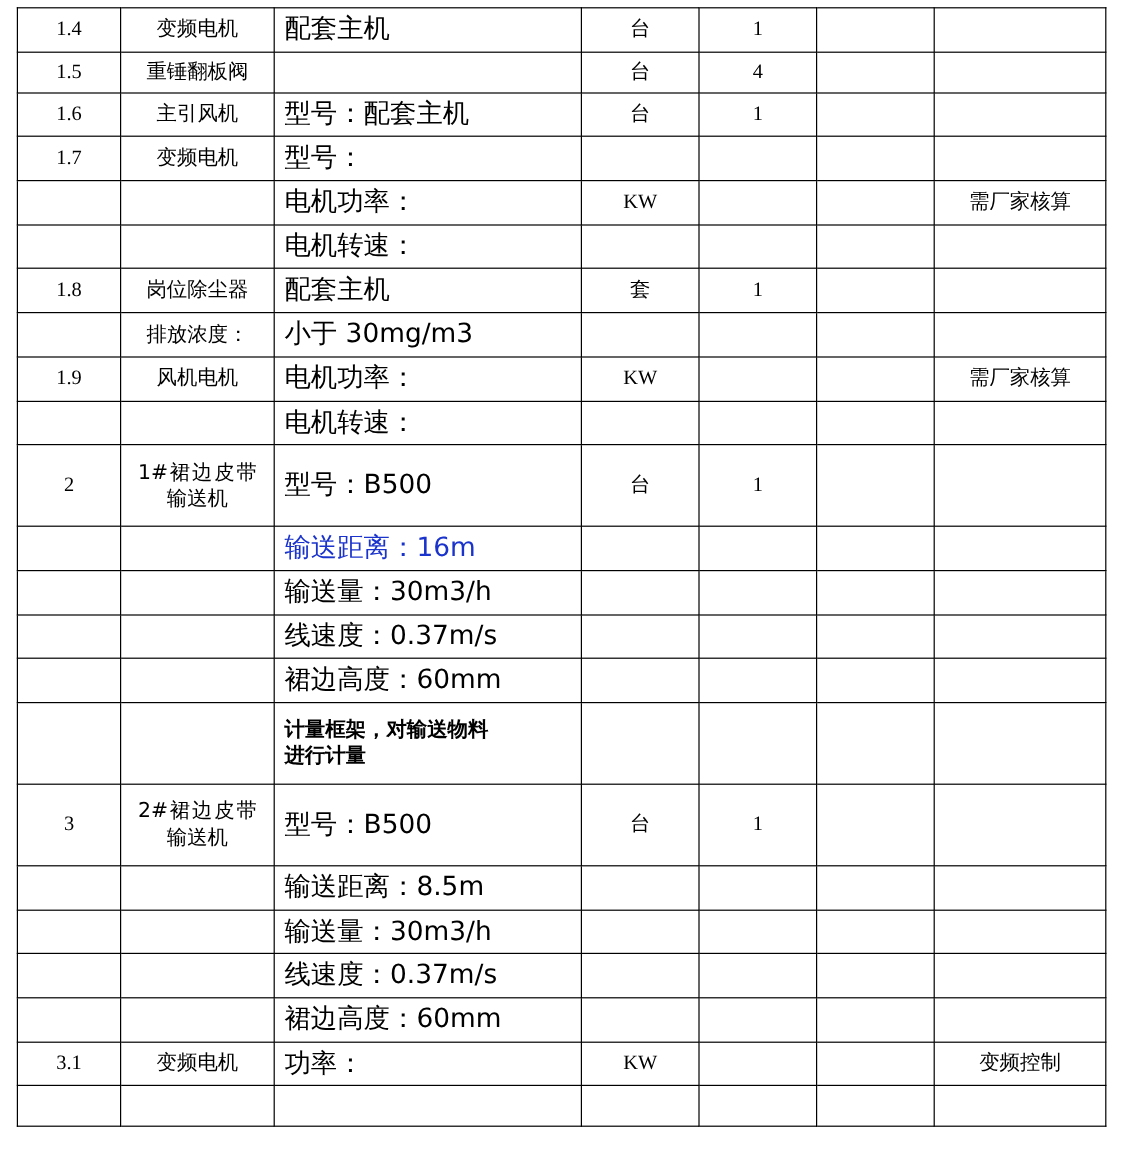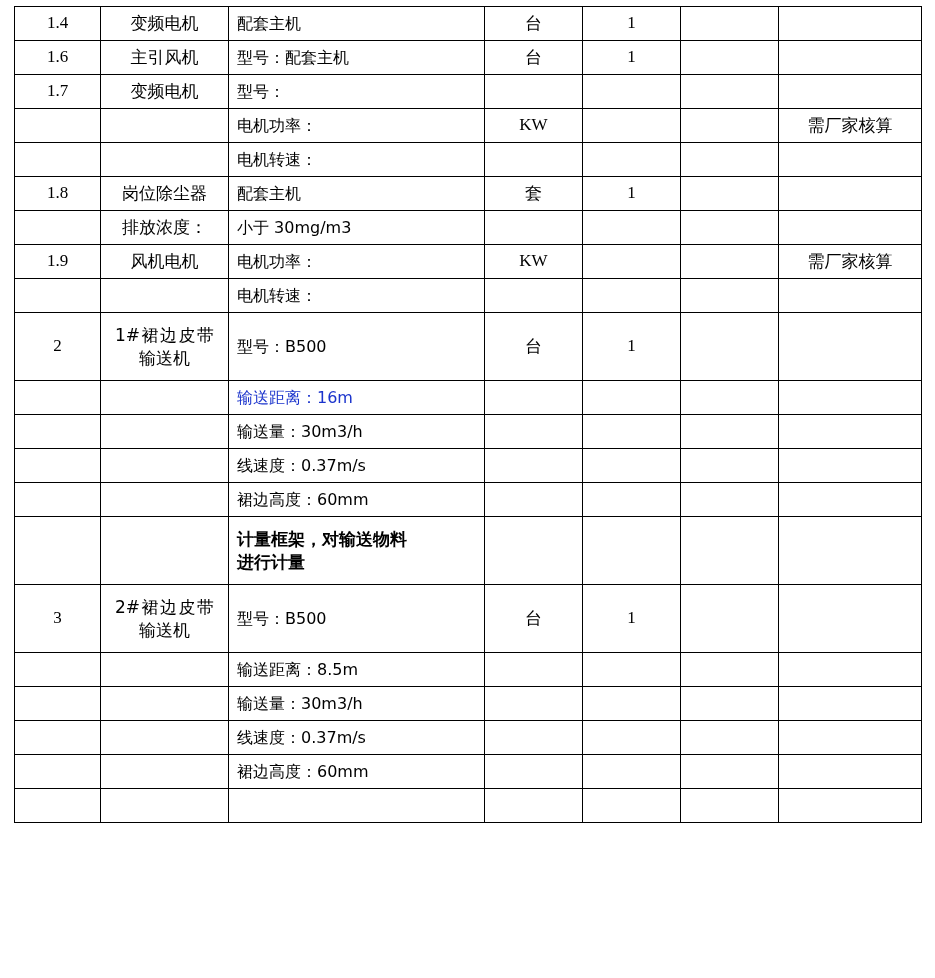--- a/index.html
+++ b/index.html
@@ -44,21 +44,21 @@
   .c-name { width: 128px; text-align: center; }
   .c-spec { width: 256px; text-align: left; }
   .c-unit { width: 98px;  text-align: center; }
   .c-qty  { width: 98px;  text-align: center; }
   .c-blank{ width: 98px;  text-align: center; }
   .c-note { width: 143px; text-align: center; }
 
   .cjk { font-family: "DejaVu Sans", "Liberation Sans", sans-serif; font-size: 17px; }
   .lat { font-family: "Liberation Serif", serif; }
 
-  .mix { font-family: "DejaVu Sans", sans-serif; font-size: 16px; }
+  .mix { font-family: "DejaVu Sans", sans-serif; font-size: 22px; }
 
   .center { text-align: center; }
   .left { text-align: left; }
 
   .two-line {
     line-height: 1.3;
     text-align: center;
   }
   .justify-name {
     display: block;
@@ -108,20 +108,43 @@
             <div class="cell center lat">1</div>
           </td>
         <td class="c-blank">
             <div class="cell center"></div>
           </td>
         <td class="c-note">
             <div class="cell center cjk"></div>
           </td>
       </tr>
 
+      <tr>
+        <td class="c-no">
+            <div class="cell center lat">1.5</div>
+          </td>
+        <td class="c-name">
+            <div class="cell center cjk">重锤翻板阀</div>
+          </td>
+        <td class="c-spec">
+            <div class="cell left mix"></div>
+          </td>
+        <td class="c-unit">
+            <div class="cell center cjk">台</div>
+          </td>
+        <td class="c-qty">
+            <div class="cell center lat">4</div>
+          </td>
+        <td class="c-blank">
+            <div class="cell center"></div>
+          </td>
+        <td class="c-note">
+            <div class="cell center cjk"></div>
+          </td>
+      </tr>
 
       <tr>
         <td class="c-no">
             <div class="cell center lat">1.6</div>
           </td>
         <td class="c-name">
             <div class="cell center cjk">主引风机</div>
           </td>
         <td class="c-spec">
             <div class="cell left mix">型号：配套主机</div>
@@ -575,20 +598,43 @@
             <div class="cell center lat"></div>
           </td>
         <td class="c-blank">
             <div class="cell center"></div>
           </td>
         <td class="c-note">
             <div class="cell center cjk"></div>
           </td>
       </tr>
 
+      <tr>
+        <td class="c-no">
+            <div class="cell center lat">3.1</div>
+          </td>
+        <td class="c-name">
+            <div class="cell center cjk">变频电机</div>
+          </td>
+        <td class="c-spec">
+            <div class="cell left mix">功率：</div>
+          </td>
+        <td class="c-unit">
+            <div class="cell center lat">KW</div>
+          </td>
+        <td class="c-qty">
+            <div class="cell center lat"></div>
+          </td>
+        <td class="c-blank">
+            <div class="cell center"></div>
+          </td>
+        <td class="c-note">
+            <div class="cell center cjk">变频控制</div>
+          </td>
+      </tr>
 
       <tr>
         <td class="c-no">
             <div class="cell center lat"></div>
           </td>
         <td class="c-name">
             <div class="cell center cjk"></div>
           </td>
         <td class="c-spec">
             <div class="cell left mix"></div>

